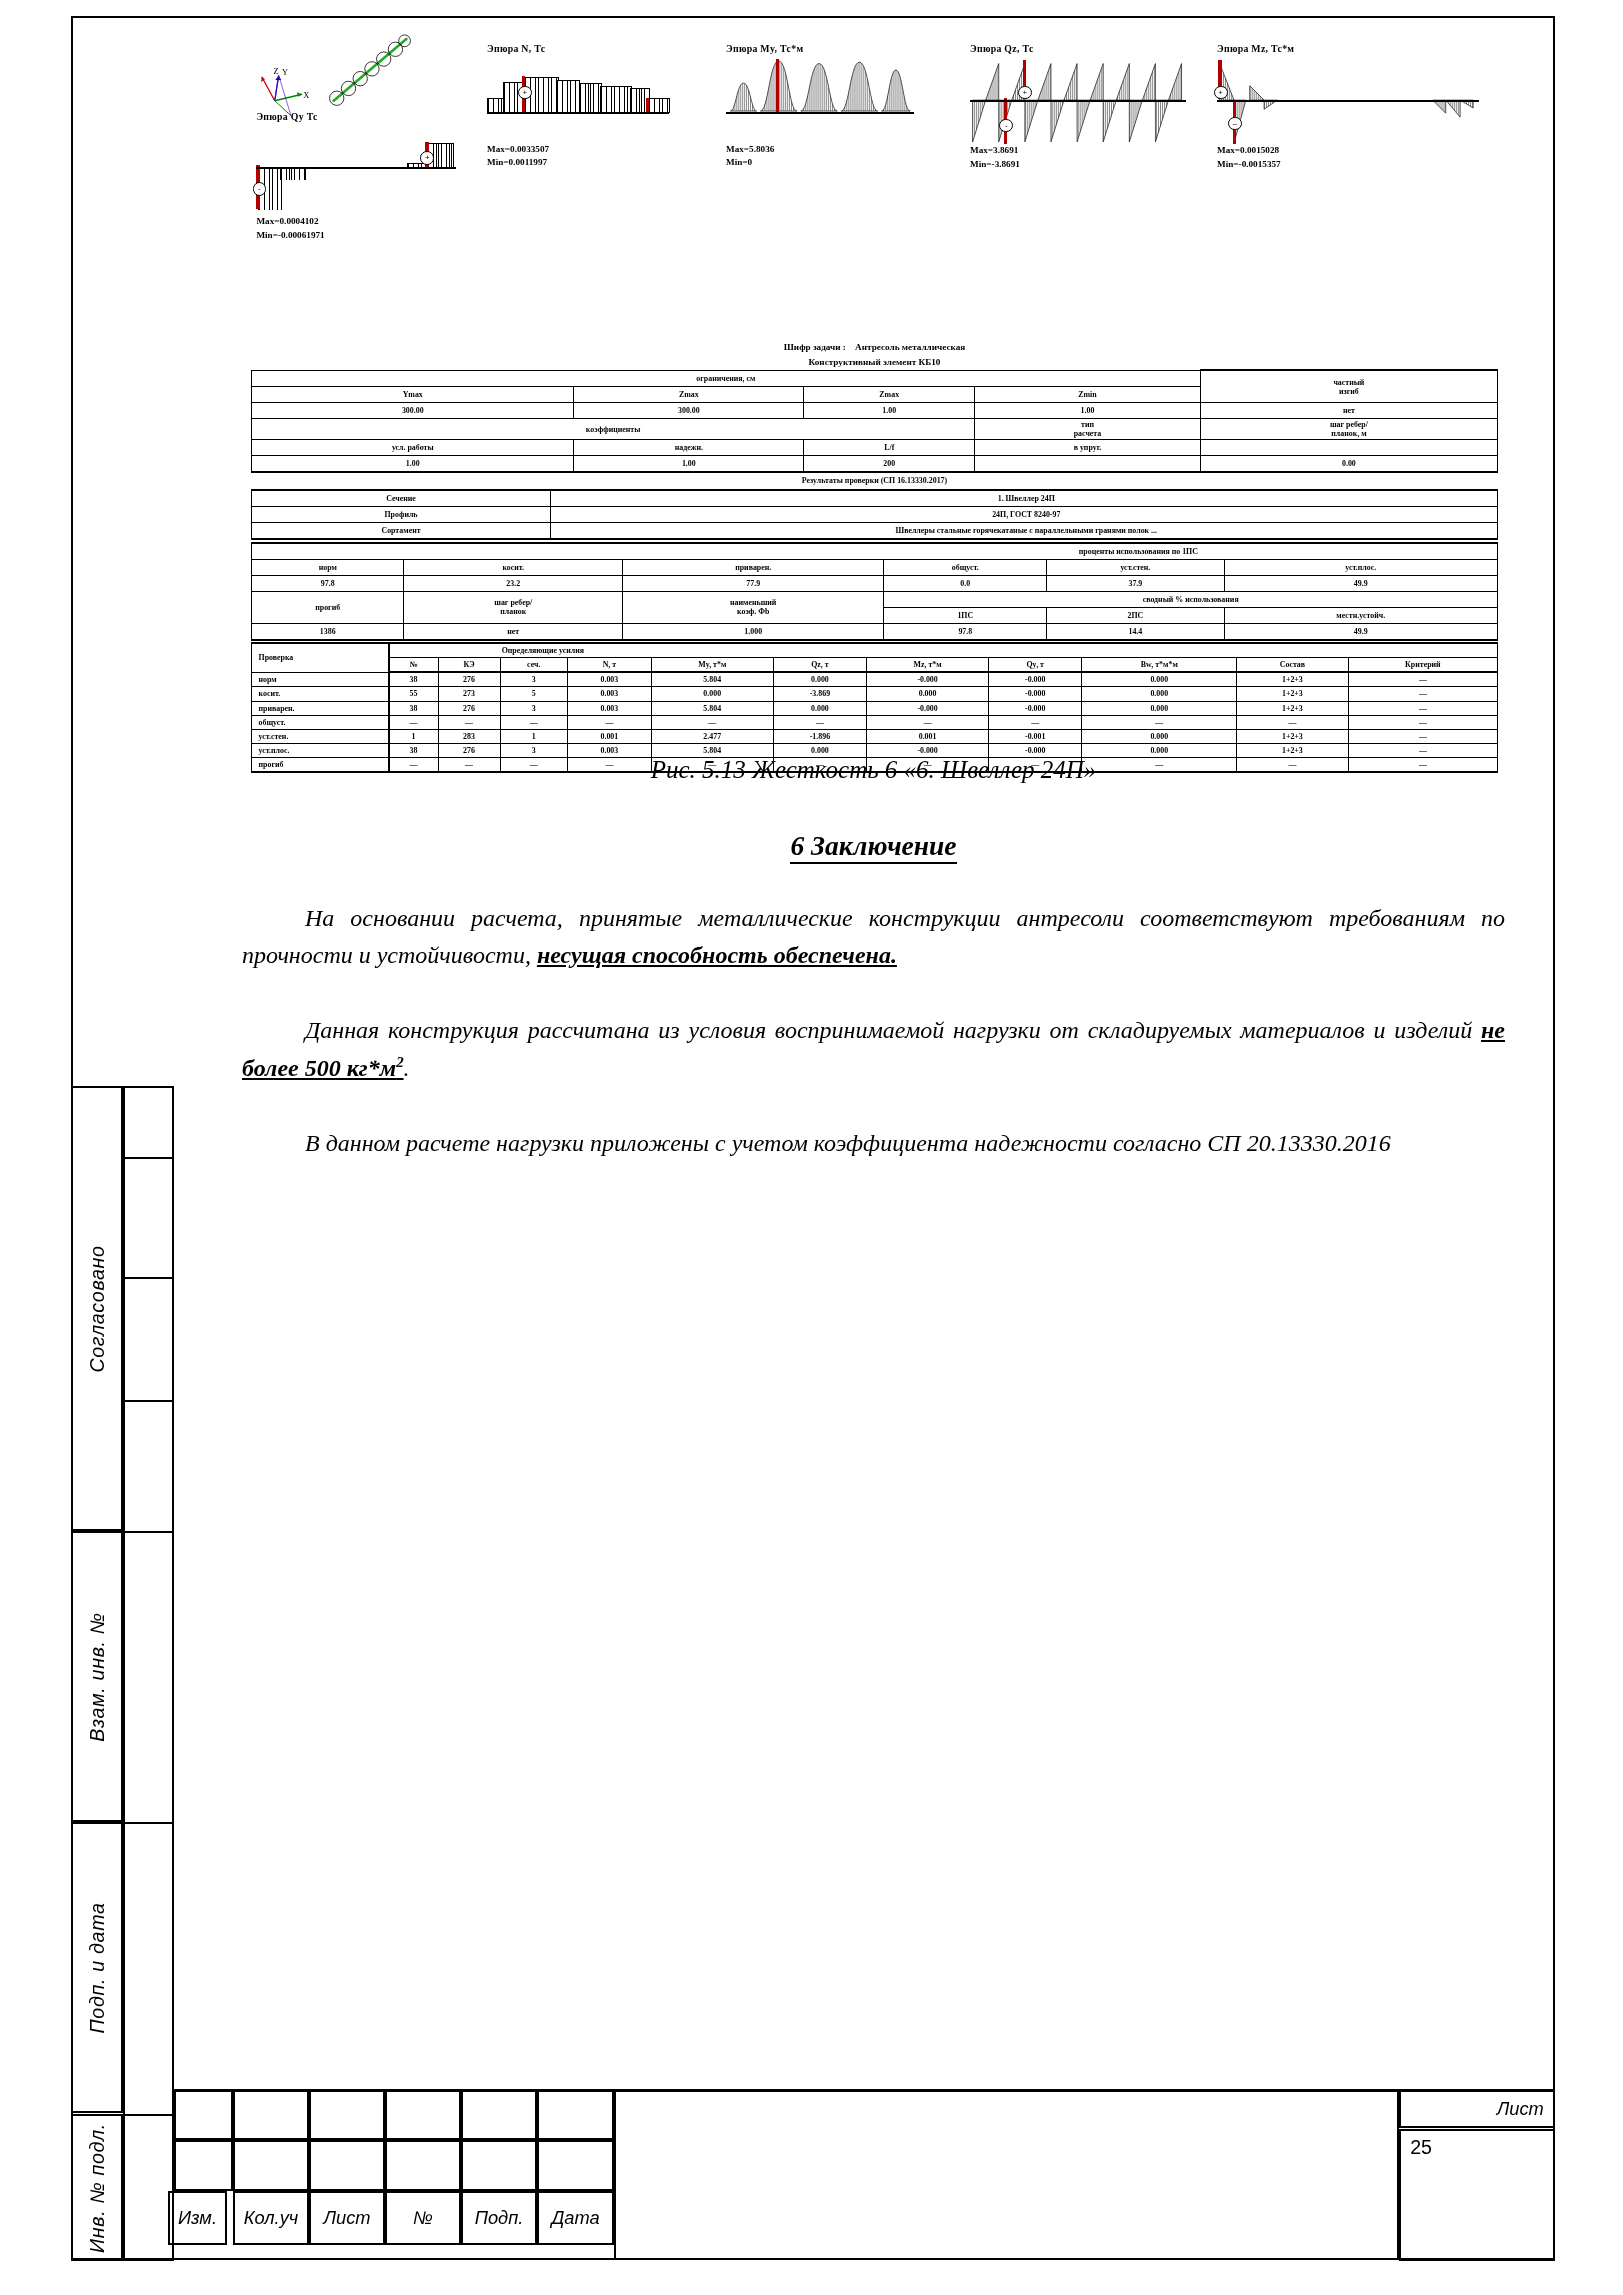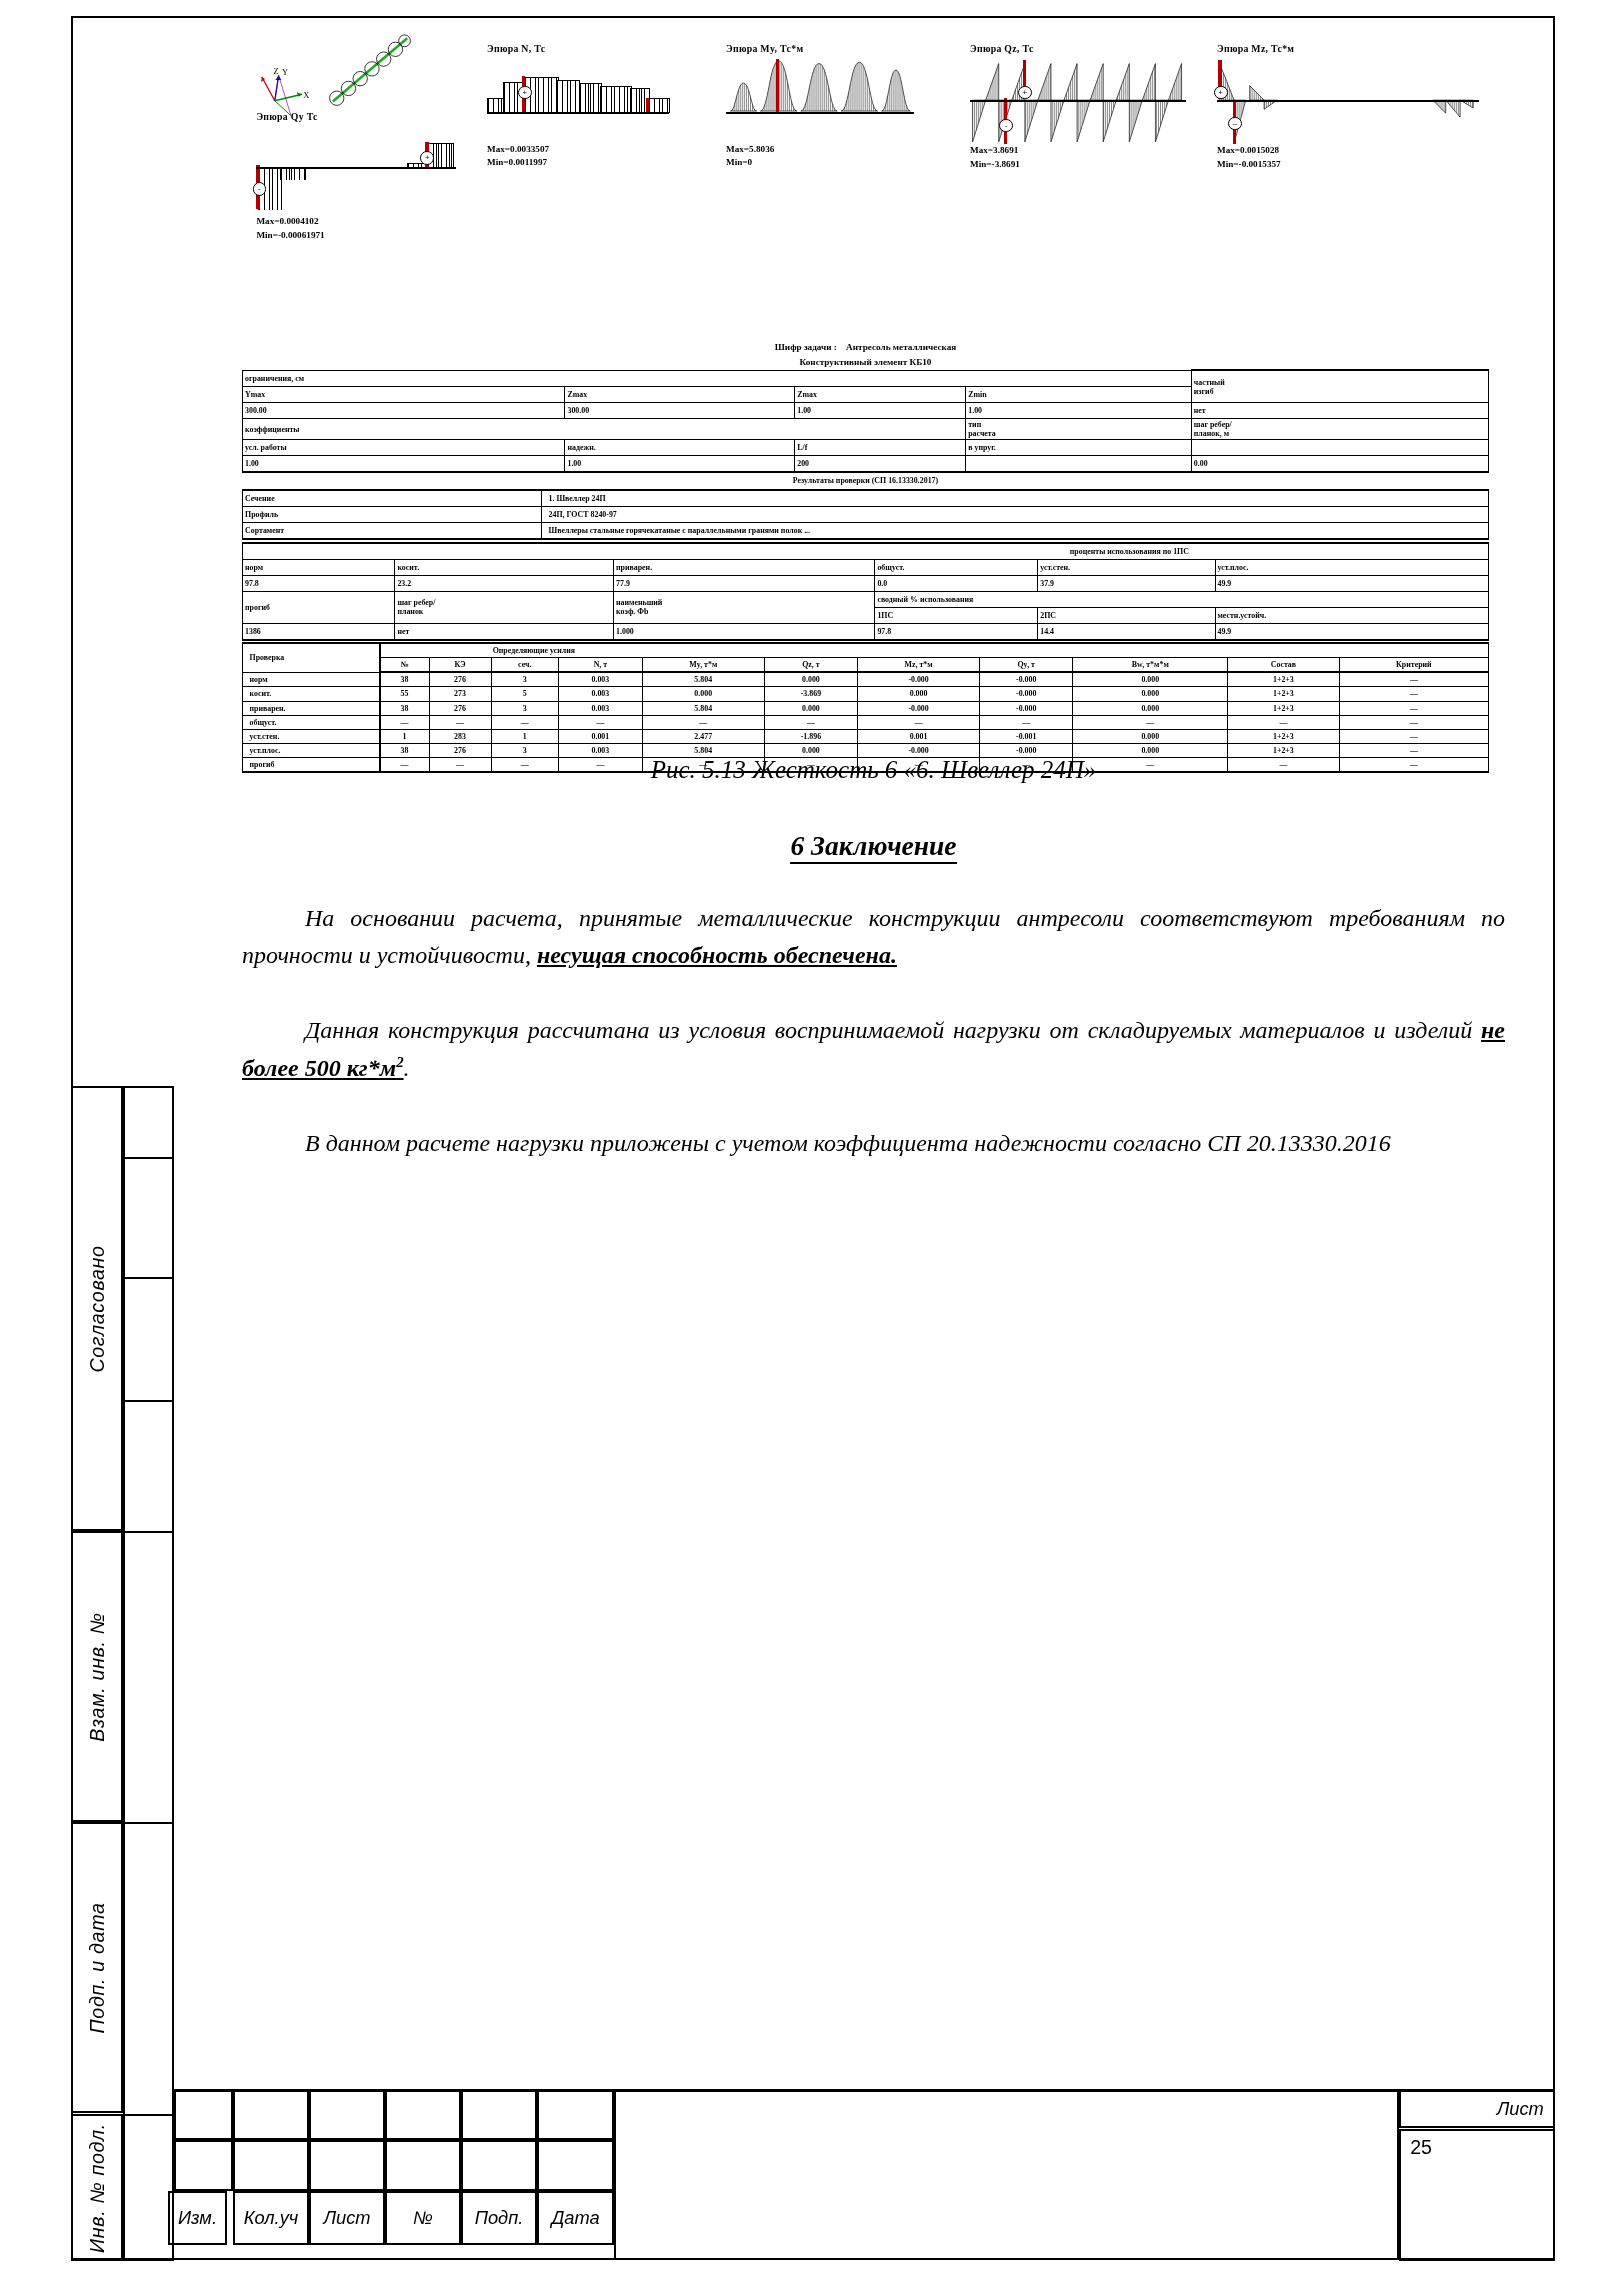--- a/index.html
+++ b/index.html
@@ -29,26 +29,26 @@
   .signdot{position:absolute;width:11.8px;height:11.8px;border:0.7px solid #000;border-radius:50%;background:#fff;
            font-size:7.9px;line-height:11px;text-align:center;font-family:"Liberation Sans",sans-serif;}
 
   
   .triad{position:absolute;}
 
   
   .model{position:absolute;}
 
   
-  .res-wrap{position:absolute;left:0;top:314px;width:1247px;}
+  .res-wrap{position:absolute;left:9px;top:314px;width:1247px;}
   .shifr{text-align:center;font-size:9.2px;font-weight:bold;font-family:"Liberation Serif",serif;line-height:1.6;}
   .shifr .lbl{letter-spacing:0px;}
 
   table.rt{border-collapse:collapse;width:100%;font-family:"Liberation Serif",serif;font-size:7.9px;font-weight:bold;}
-  table.rt td{border:0.7px solid #000;text-align:left;padding:1.3px 2px;height:12.4px;}
+  table.rt td{border:0.7px solid #000;text-align:center;padding:1.3px 2px;height:12.4px;}
   table.rt .thick-top td{border-top:2.6px solid #000;}
   table.rt .thick-bot td{border-bottom:2.6px solid #000;}
   .band{text-align:center;font-size:7.9px;font-weight:bold;border:none;}
   .lft{text-align:left;padding-left:6.5px!important;}
 
   table.chk{border-collapse:collapse;width:100%;font-family:"Liberation Serif",serif;font-size:7.9px;font-weight:bold;}
   table.chk td{border:0.7px solid #000;text-align:center;padding:0.7px 2px;height:11.8px;}
   table.chk td.rowhdr{text-align:left;padding-left:6.5px;}
   table.chk .hdrrow td{border-bottom:2.6px solid #000;}
   table.chk .toprow td{border-top:2.6px solid #000;}

